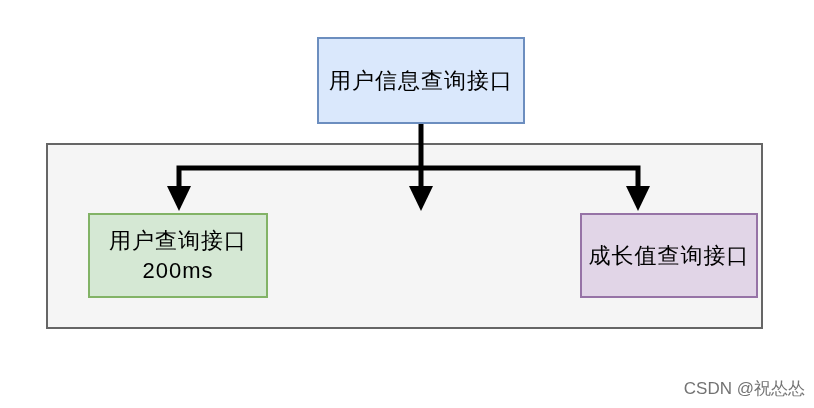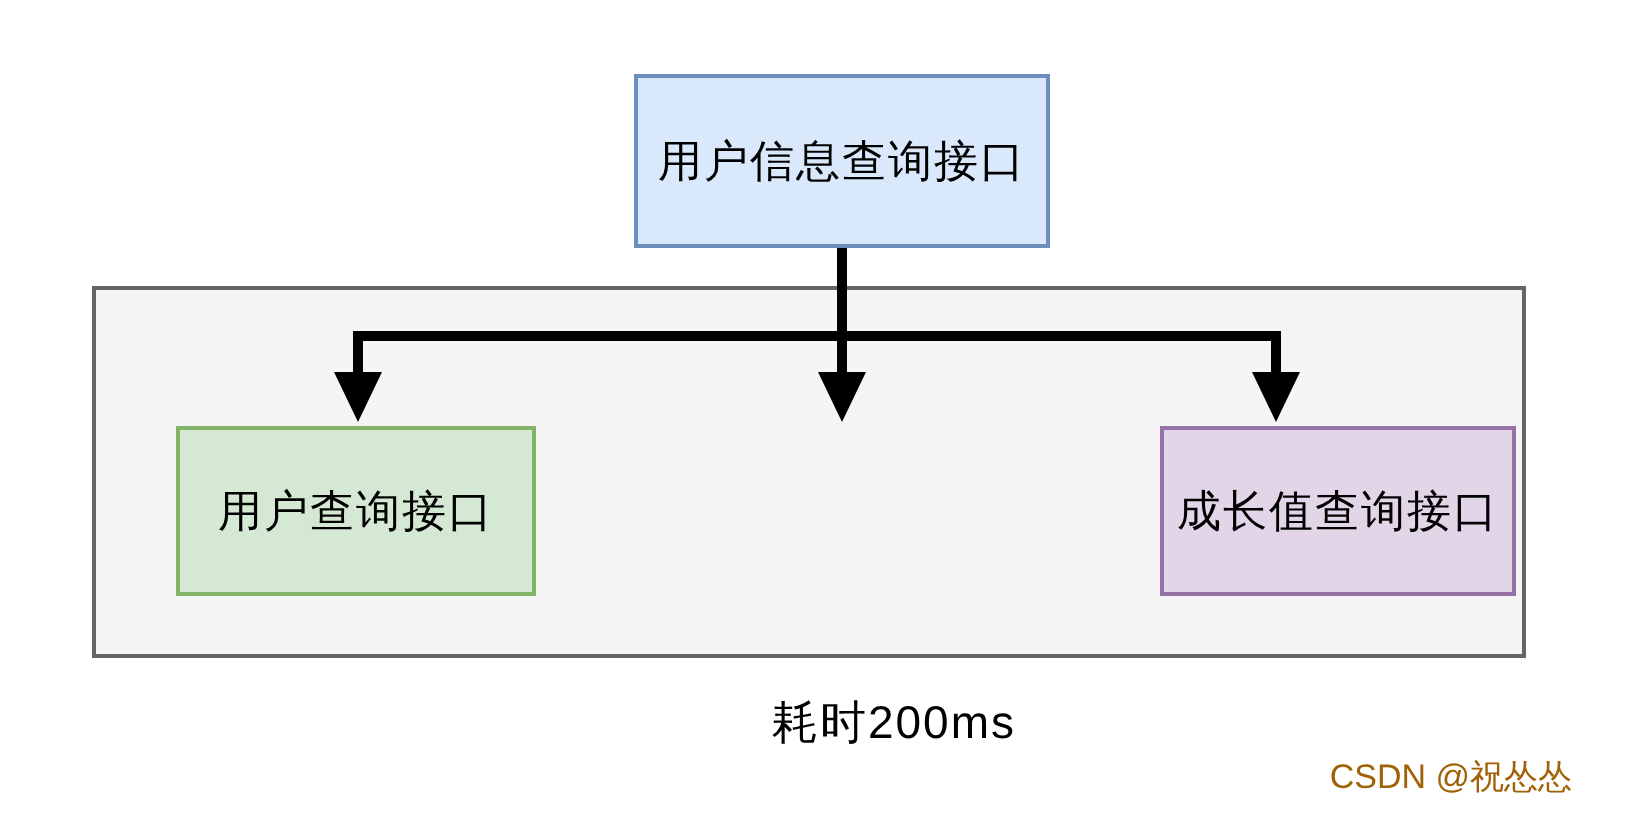--- a/index.html
+++ b/index.html
@@ -56,23 +56,23 @@
     left: 317px; top: 346px;
     width: 260px;
     text-align: center;
     font-size: 23px;
     font-weight: 500;
     color: #000000;
     letter-spacing: 1px;
   }
   .watermark {
     position: absolute;
-    right: 28px; top: 377px;
+    right: 9px; top: 377px;
     font-size: 17px;
-    color: #a16207;
+    color: #737373;
     text-shadow: 0 1px 0 #ffffff;
   }
 </style>
 </head>
 <body>
 
 <div class="stage">
 
   <div class="container-box" style="background-color:#f5f5f5; border:2px solid #666666;"></div>
 
@@ -87,24 +87,24 @@
     </g>
     <g fill="#000000" stroke="none">
       <polygon points="167,186 191,186 179,211"></polygon>
       <polygon points="409,186 433,186 421,211"></polygon>
       <polygon points="626,186 650,186 638,211"></polygon>
     </g>
   </svg>
 
   <div class="node child-node child-0" style="background-color: rgb(213, 232, 212); border-color: rgb(130, 179, 102);">
     <div>用户查询接口</div>
+    <div>200ms</div>
   </div>
 
 
   <div class="node child-node child-2" style="background-color: rgb(225, 213, 231); border-color: rgb(150, 115, 166);">
     <div>成长值查询接口</div>
   </div>
 
-  <div class="caption">耗时200ms</div>
 
   <div class="watermark">CSDN @祝怂怂</div>
 
 </div>
 
 </body></html>

